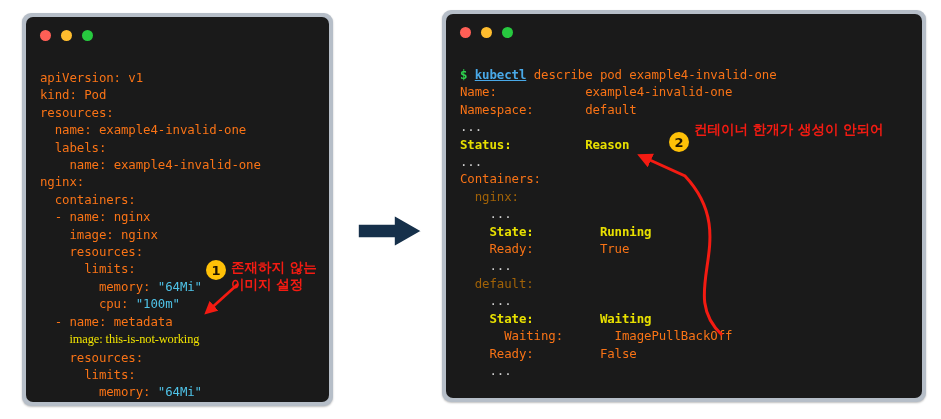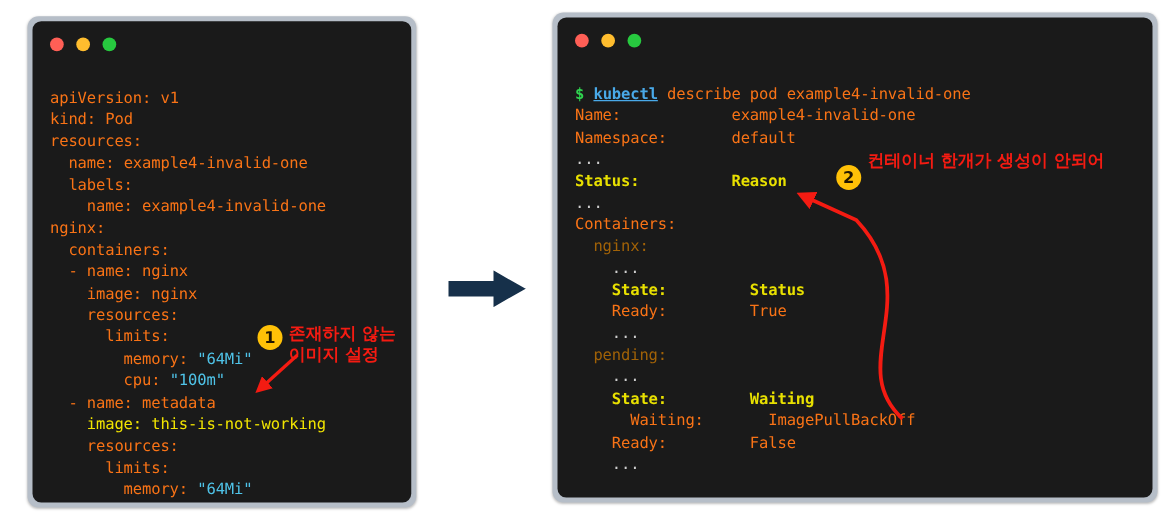--- a/index.html
+++ b/index.html
@@ -58,21 +58,21 @@
     line-height: 17.4px;
     color: #dcdcdc;
     font-family: "DejaVu Sans Mono", "Liberation Mono", monospace;
     letter-spacing: -0.1px;
   }
 
   
   .c-plain  { color: #f97316; }
   .c-cyan   { color: #4fc3e8; }
   .c-yellow { color: #e8e000; font-weight: bold; }
-  .c-yellow2{ color: #f1e400; }
+  .c-yellow2{ color: #f1e400; font-family: Liberation Serif, serif; }
   .c-green  { color: #2fd44f; font-weight: bold; }
   .c-blue   { color: #49a9e8; font-weight: bold; text-decoration: underline; }
   .c-red    { color: #a16207; }
   .c-dim    { color: #cfcfcf; }
 
   
   #left-panel  { left: 22px;  top: 13px; width: 311px; height: 393px; }
   #left-panel .code { top: 52px; }
 
   
@@ -177,24 +177,24 @@
 
     <div class="code"><span class="c-green">$</span> <span class="c-blue">kubectl</span> <span class="c-plain">describe pod example4-invalid-one</span>
 <span class="c-plain">Name:</span>            <span class="c-plain">example4-invalid-one</span>
 <span class="c-plain">Namespace:</span>       <span class="c-plain">default</span>
 <span class="c-dim">...</span>
 <span class="c-yellow">Status:</span>          <span class="c-yellow">Reason</span>
 <span class="c-dim">...</span>
 <span class="c-plain">Containers:</span>
   <span class="c-red">nginx:</span>
     <span class="c-dim">...</span>
-    <span class="c-yellow">State:</span>         <span class="c-yellow">Status</span>
+    <span class="c-yellow">State:</span>         <span class="c-yellow">Running</span>
     <span class="c-plain">Ready:</span>         <span class="c-plain">True</span>
     <span class="c-dim">...</span>
-  <span class="c-red">pending:</span>
+  <span class="c-red">default:</span>
     <span class="c-dim">...</span>
     <span class="c-yellow">State:</span>         <span class="c-yellow">Waiting</span>
       <span class="c-plain">Waiting:</span>       <span class="c-plain">ImagePullBackOff</span>
     <span class="c-plain">Ready:</span>         <span class="c-plain">False</span>
     <span class="c-dim">...</span></div>
   </div>
 </div>
 
 <div class="badge" id="badge-1">1</div>
 <div class="anno-text" id="anno-text-1"><span>존재하지 않는</span><br><span>이미지 설정</span></div>

